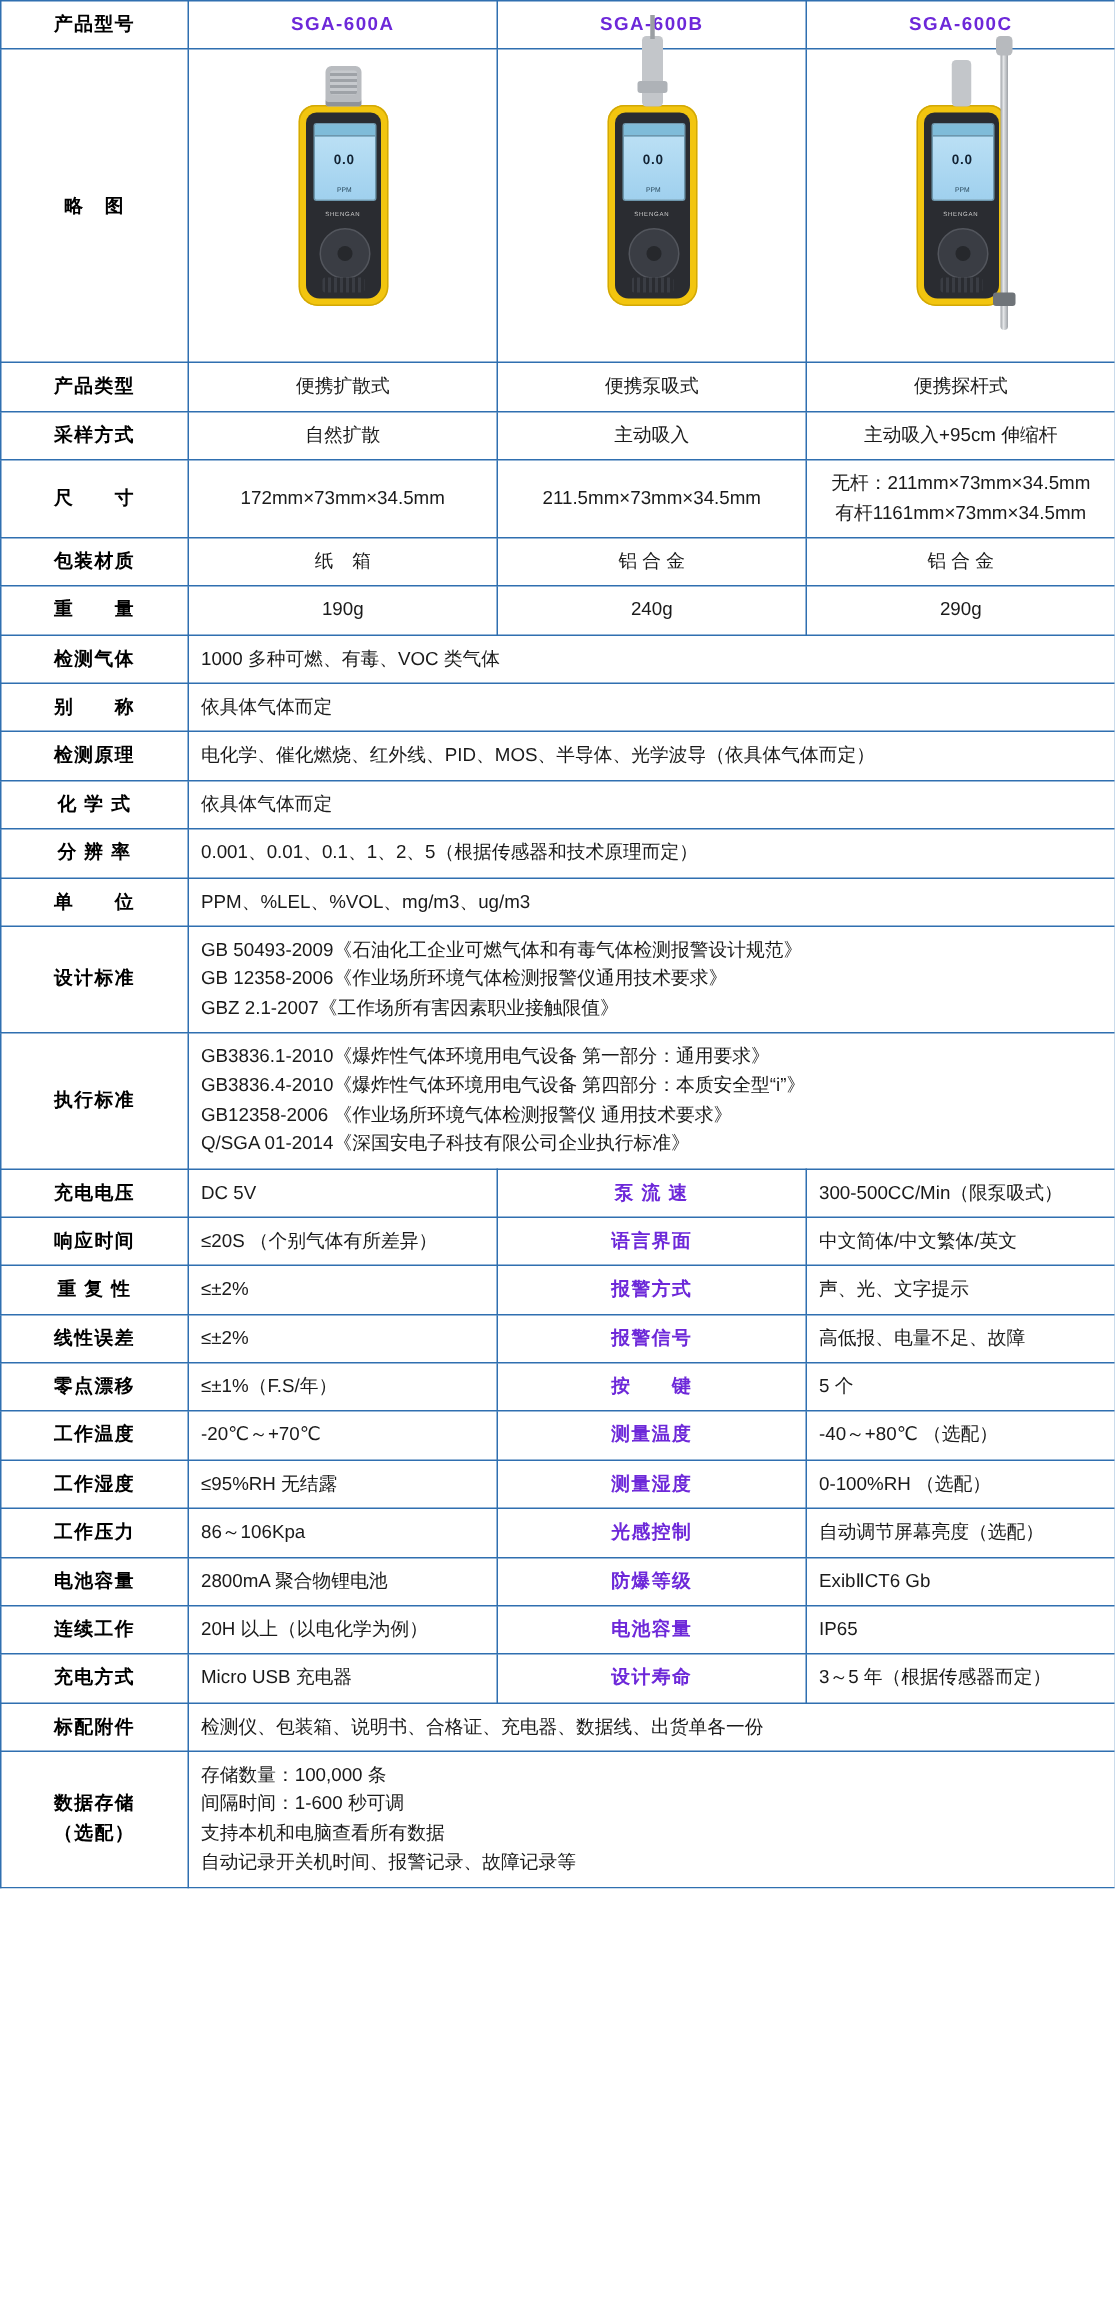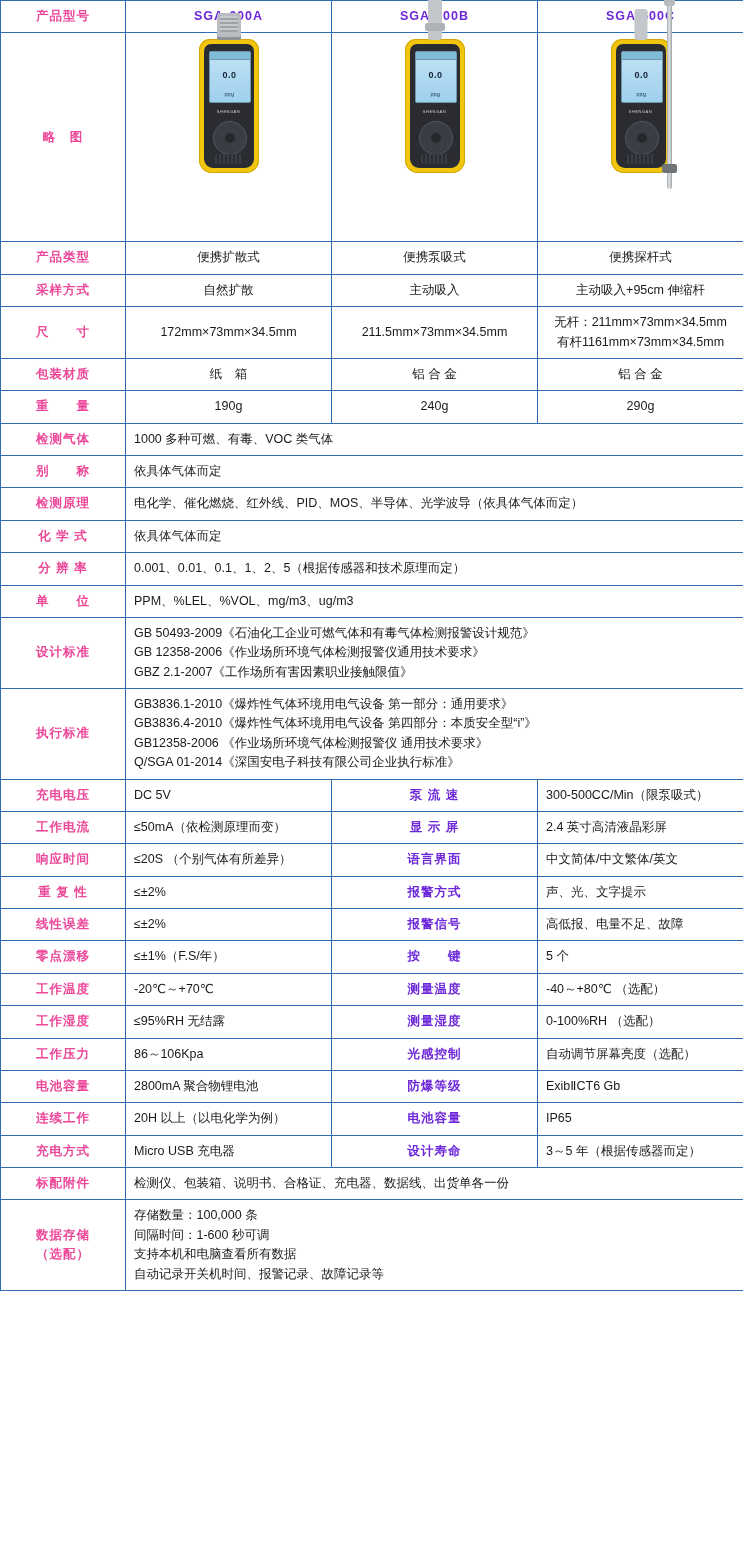--- a/index.html
+++ b/index.html
@@ -21,39 +21,39 @@
     line-height:1.55;
     vertical-align:middle;
     background:#ffffff;
   }
   td.lab{
     background:#a9c6e8;
     text-align:center;
     font-weight:bold;
     font-size:13px;
     letter-spacing:1px;
-    color:#ec4899;
+    color:#000000;
     width:125px;
   }
   td.lab2{
     background:#a9c6e8;
     text-align:center;
     font-weight:bold;
     font-size:13px;
     letter-spacing:1px;
     color:#6d28d9;
   }
   td.ctr{text-align:center;}
   td.val{text-align:left;padding-left:10px;}
   .model-head{font-size:13.5px;letter-spacing:0.5px;}
   .img-cell{height:196px;padding:0;text-align:center;vertical-align:middle;}
   .multi{white-space:pre-line;}
   
   .dev-wrap{
-    width:100%;height:196px;display:flex;justify-content:center;text-decoration:underline;
+    width:100%;height:196px;display:flex;align-items:center;justify-content:center;text-decoration:underline;
   }
   .dev{position:relative;}
   
   .shell{
     position:relative;
     width:60px;height:134px;
     background:#f2c50f;
     border-radius:11px 11px 13px 13px;
     box-shadow:inset 0 0 0 1px #d2a806;
   }
@@ -272,26 +272,20 @@
 Q/SGA 01-2014《深国安电子科技有限公司企业执行标准》</td>
     </tr>
 
     <tr>
       <td class="lab">充电电压</td>
       <td class="val">DC 5V</td>
       <td class="lab2">泵 流 速</td>
       <td class="val">300-500CC/Min（限泵吸式）</td>
     </tr>
     <tr>
-      <td class="lab">工作电流</td>
-      <td class="val">≤50mA（依检测原理而变）</td>
-      <td class="lab2">显 示 屏</td>
-      <td class="val">2.4 英寸高清液晶彩屏</td>
-    </tr>
-    <tr>
       <td class="lab">响应时间</td>
       <td class="val">≤20S （个别气体有所差异）</td>
       <td class="lab2">语言界面</td>
       <td class="val">中文简体/中文繁体/英文</td>
     </tr>
     <tr>
       <td class="lab">重 复 性</td>
       <td class="val">≤±2%</td>
       <td class="lab2">报警方式</td>
       <td class="val">声、光、文字提示</td>

